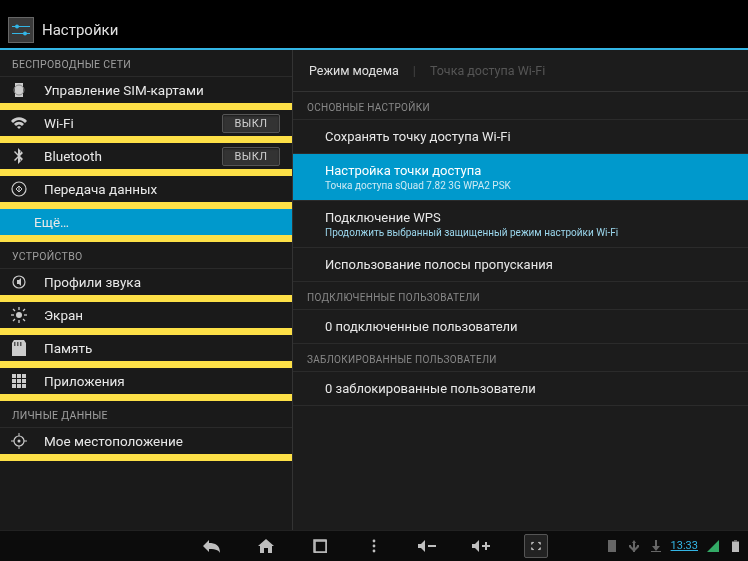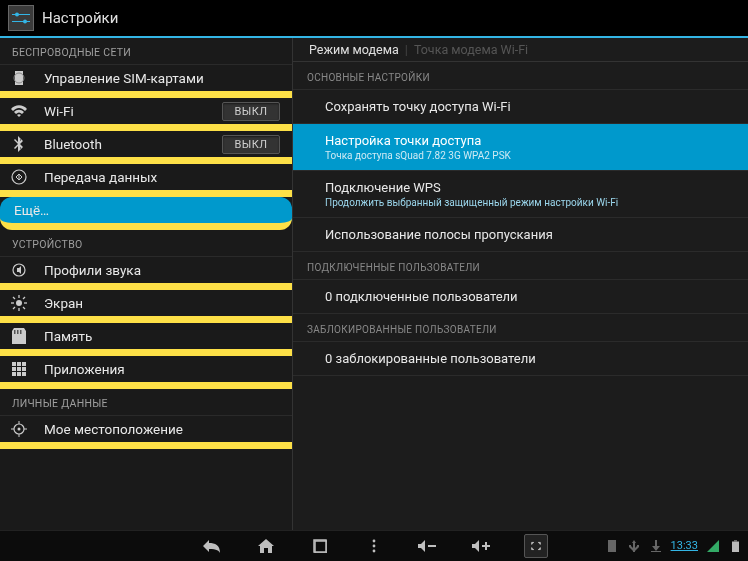--- a/index.html
+++ b/index.html
@@ -10,20 +10,21 @@
     font-family: "Roboto", "Helvetica Neue", Arial, sans-serif;
     color: #e8e8e8;
     overflow: hidden;
     position: relative;
   }
   .screen {
     width: 100%;
     height: 530px;
     display: flex;
     flex-direction: column;
+    margin-top: 12px;
   }
   .titlebar {
     display: flex;
     align-items: center;
     height: 38px;
     border-bottom: 2px solid #33b5e5;
     padding-left: 8px;
     gap: 8px;
   }
   .titlebar .app-icon {
@@ -61,21 +62,21 @@
     display: flex;
     align-items: center;
     height: 33px;
     padding: 0 12px 0 10px;
     gap: 16px;
     border-bottom: 7px solid #fde047;
     font-size: 13.5px;
     color: #e8e8e8;
     cursor: pointer;
   }
-  .sidebar-item.indented { padding-left: 14px; border-radius: 12px; }
+  .sidebar-item.indented { padding-left: 34px; }
   .sidebar-item.selected { background: #0099cc; }
   .sidebar-item .icon { width: 18px; display: inline-flex; align-items: center; justify-content: center; }
   .sidebar-item .label { flex: 1; }
   .toggle-off {
     background: #333;
     border: 1px solid #555;
     border-radius: 2px;
     font-size: 11px;
     color: #cfcfcf;
     padding: 2px 0;
@@ -85,24 +86,24 @@
     box-shadow: inset 0 1px 2px rgba(0,0,0,.5);
   }
   .detail {
     flex: 1;
     background: #1c1c1c;
     overflow: hidden;
   }
   .tabs {
     display: flex;
     align-items: center;
-    height: 24px;
+    height: 42px;
     border-bottom: 1px solid #333;
     padding-left: 10px;
-    gap: 0;
+    gap: 8px;
     font-size: 12.5px;
   }
   .tabs .tab { color: #e0e0e0; padding: 0 6px; cursor: pointer; }
   .tabs .sep { color: #444; }
   .tabs .tab.muted { color: #555; }
   .detail-section-header {
     font-size: 10px;
     color: #888;
     padding: 10px 14px 6px;
     border-bottom: 1px solid #2b2b2b;
@@ -277,21 +278,21 @@
               <line x1="13" y1="8" x2="16" y2="8" stroke="#ccc"></line>
             </svg>
           </span>
           <span class="label">Мое местоположение</span>
         </div>
       </div>
     <div class="detail">
       <div class="tabs">
         <span class="tab">Режим модема</span>
         <span class="sep">|</span>
-        <span class="tab muted">Точка модема Wi-Fi</span>
+        <span class="tab muted">Точка доступа Wi-Fi</span>
       </div>
       <div id="detail-body">
           <div class="detail-section-header">ОСНОВНЫЕ НАСТРОЙКИ</div>
           <div class="detail-item">
             <div class="d-title">Сохранять точку доступа Wi-Fi</div>
           </div>
           <div class="detail-item selected">
             <div class="d-title">Настройка точки доступа</div>
             <div class="d-sub">Точка доступа sQuad 7.82 3G WPA2 PSK</div>
           </div>

